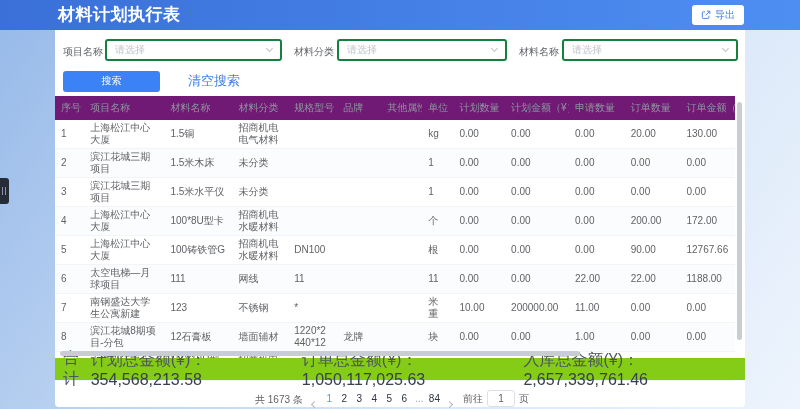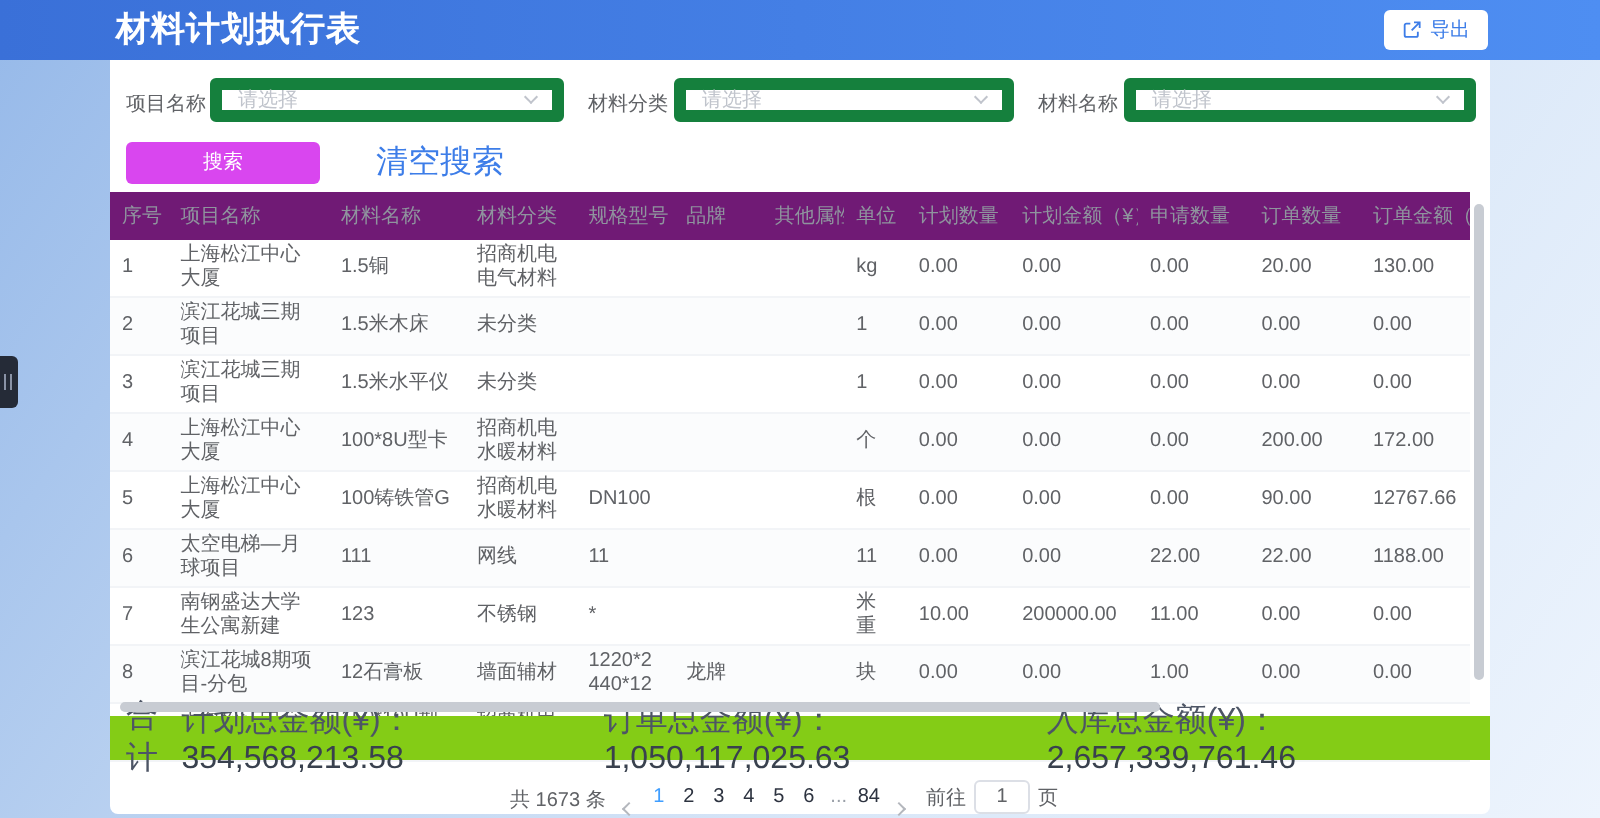--- a/index.html
+++ b/index.html
@@ -10,32 +10,32 @@
             background:linear-gradient(90deg,#3a70d8,#4e8ef2); }
   .title { position:absolute; left:58px; top:0; line-height:30px; color:#fff;
            font-size:17px; font-weight:bold; letter-spacing:.5px; }
   .export-btn { position:absolute; right:56px; top:5px; height:20px; padding:0 9px;
                 background:#fff; border:none; border-radius:3px; color:#3d7de8;
                 font-size:10px; display:flex; align-items:center; gap:4px; cursor:pointer; }
   .card { position:absolute; left:55px; top:30px; width:690px; height:377px;
           background:#fff; border-radius:0 0 4px 4px; }
   .f-label { position:absolute; top:15px; font-size:10px; color:#606266; }
   #fl1 { left:8px; } #fl2 { left:239px; } #fl3 { left:464px; }
-  .f-select { position:absolute; top:9px; height:22px; border:6px solid #15803d;
+  .f-select { position:absolute; top:9px; height:22px; border:2px solid #15803d;
               border-radius:3px; background:#fff; display:flex; align-items:center;
               justify-content:space-between; padding:0 8px; font-size:10px;
               color:#c0c4cc; cursor:pointer; }
   #fs1 { left:50px; width:177px; } #fs2 { left:282px; width:170px; } #fs3 { left:507px; width:176px; }
   .chev { width:5px; height:5px; border-right:1px solid #c0c4cc; border-bottom:1px solid #c0c4cc;
           transform:rotate(45deg); margin-top:-3px; }
   .actions { position:absolute; top:40px; left:8px; height:22px; display:flex;
              align-items:center; gap:28px; }
-  .search-btn { width:97px; height:21px; background:#d946ef; color:#fff; font-size:10px;
+  .search-btn { width:97px; height:21px; background:#3b82f6; color:#fff; font-size:10px;
                 border:none; border-radius:3px; cursor:pointer; }
-  .clear-link { font-size:16px; color:#3d7de8; cursor:pointer;font-family:Liberation Serif, serif; }
+  .clear-link { font-size:13px; color:#3d7de8; cursor:pointer;font-family:Liberation Serif, serif; }
   .table-wrap { position:absolute; top:66px; left:0; right:10px; }
   table { width:100%; border-collapse:collapse; table-layout:fixed; font-size:10px; }
   th { background:#701a75; color:#8f949e; font-weight:normal; text-align:left;
        padding:5px 6px; white-space:nowrap; overflow:hidden; }
   td { color:#606266; padding:2px 6px; border-bottom:1px solid #f2f4f7;
        line-height:12px; height:28px; word-break:break-all; vertical-align:middle; }
   tbody tr:nth-child(even) td { background:#fbfcfd; }
   th:nth-child(1),td:nth-child(1){width:4.3%;} th:nth-child(2),td:nth-child(2){width:11.8%;}
   th:nth-child(3),td:nth-child(3){width:10.0%;} th:nth-child(4),td:nth-child(4){width:8.2%;}
   th:nth-child(5),td:nth-child(5){width:7.2%;} th:nth-child(6),td:nth-child(6){width:6.5%;}

